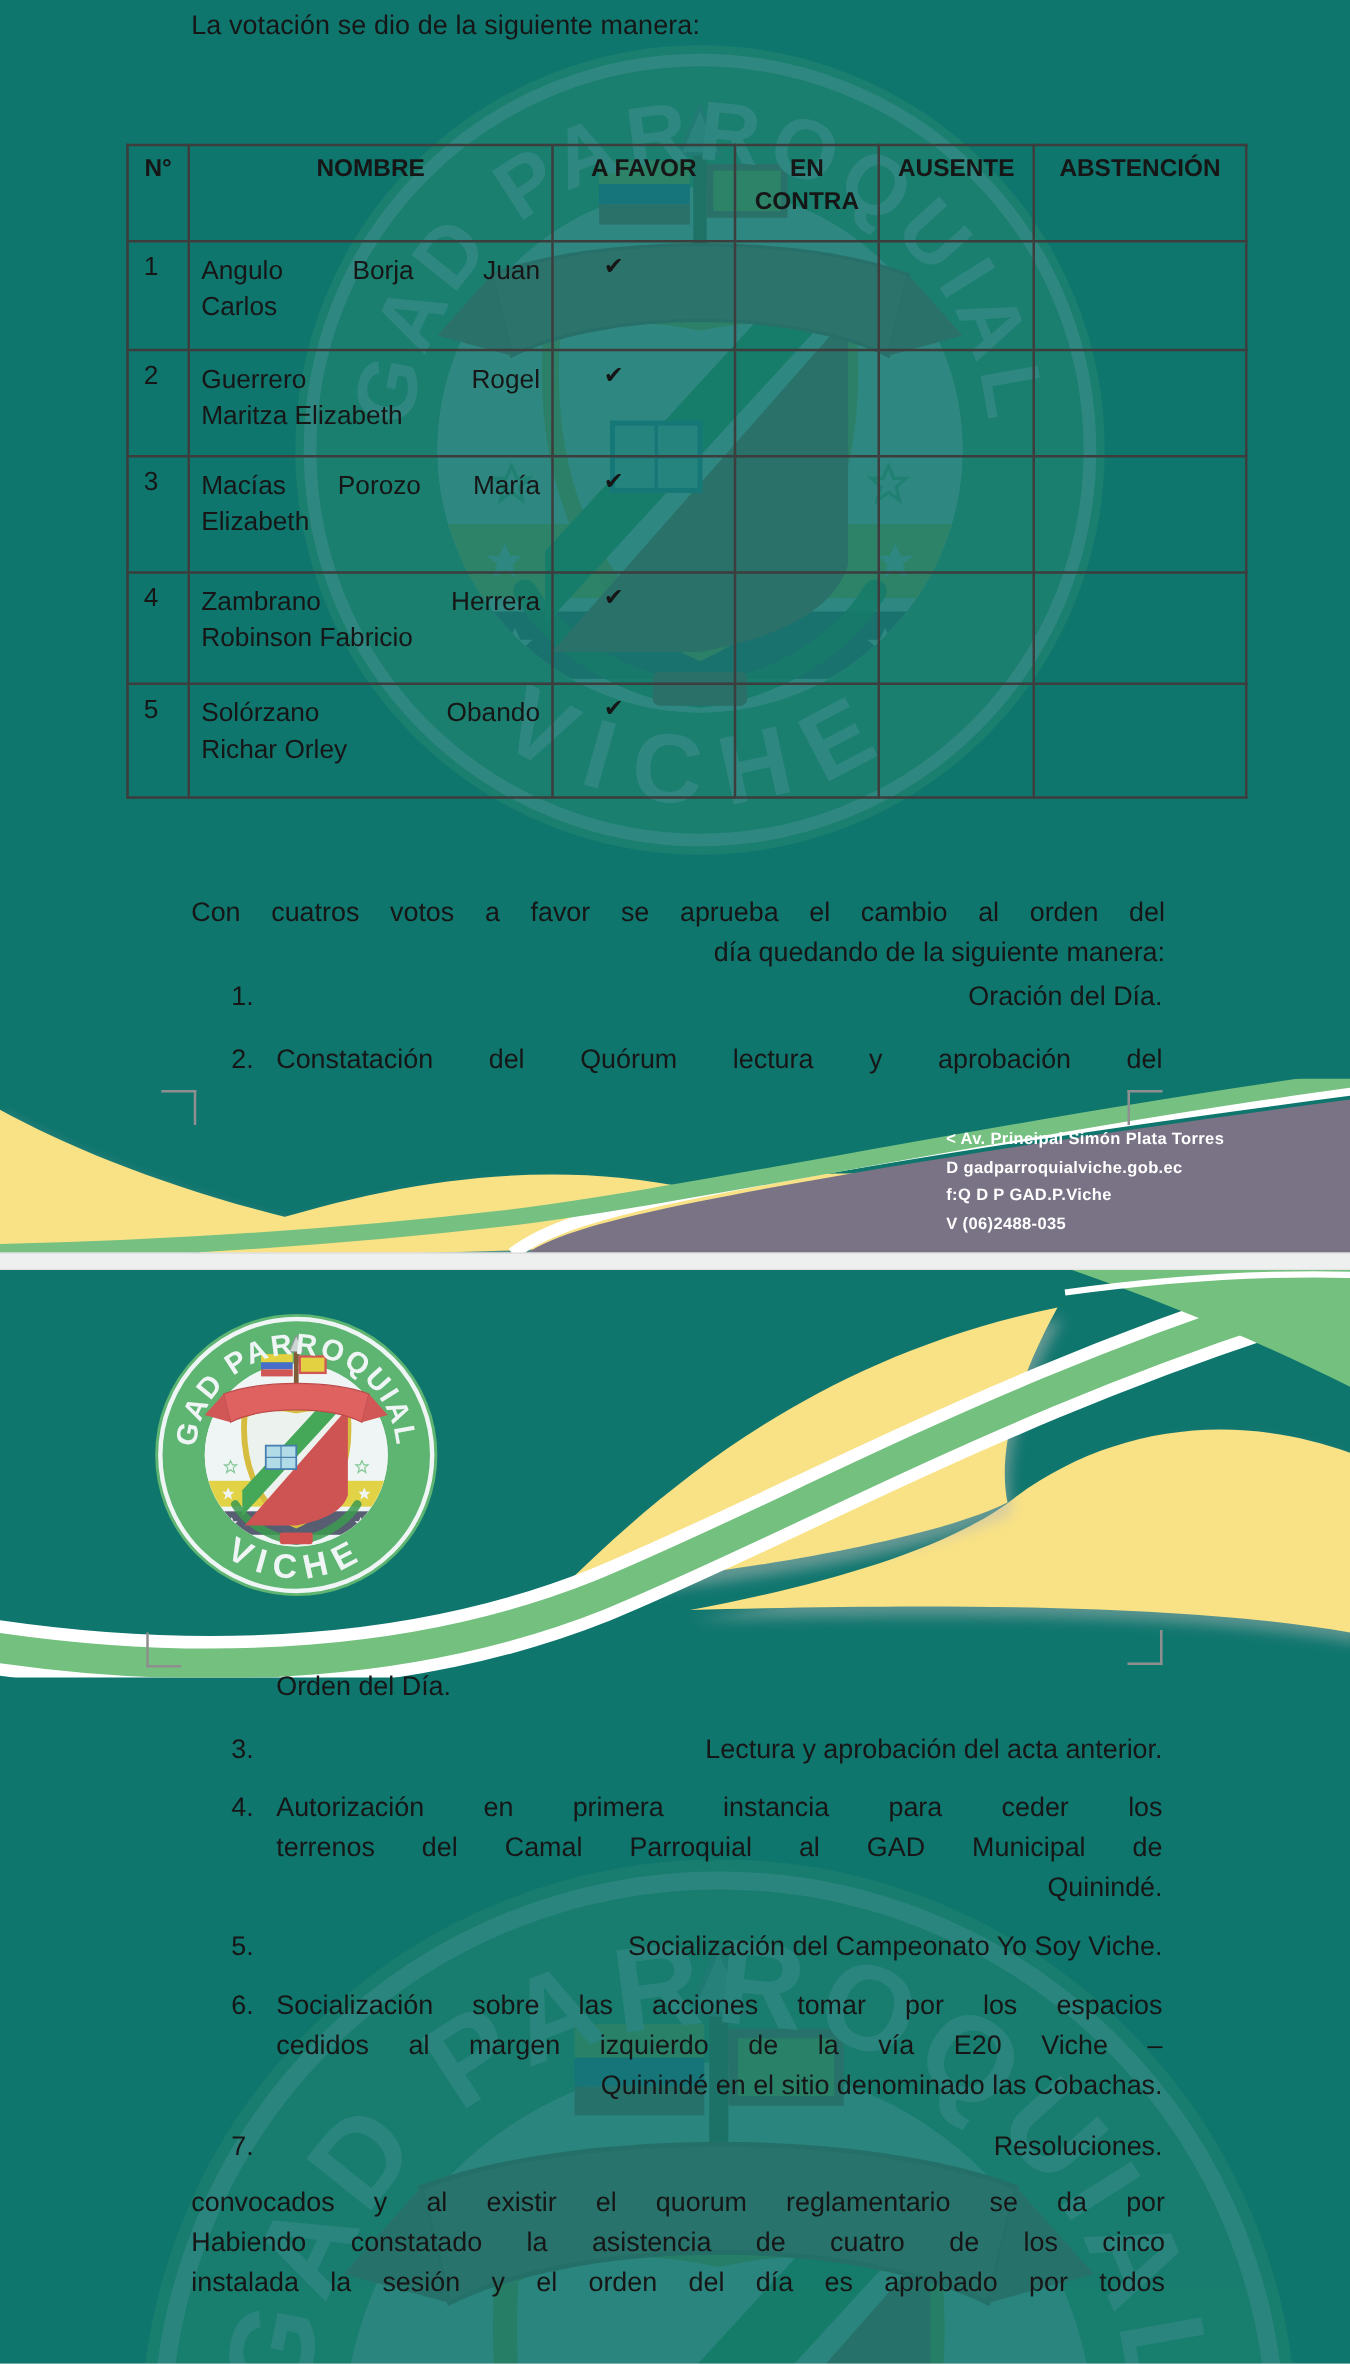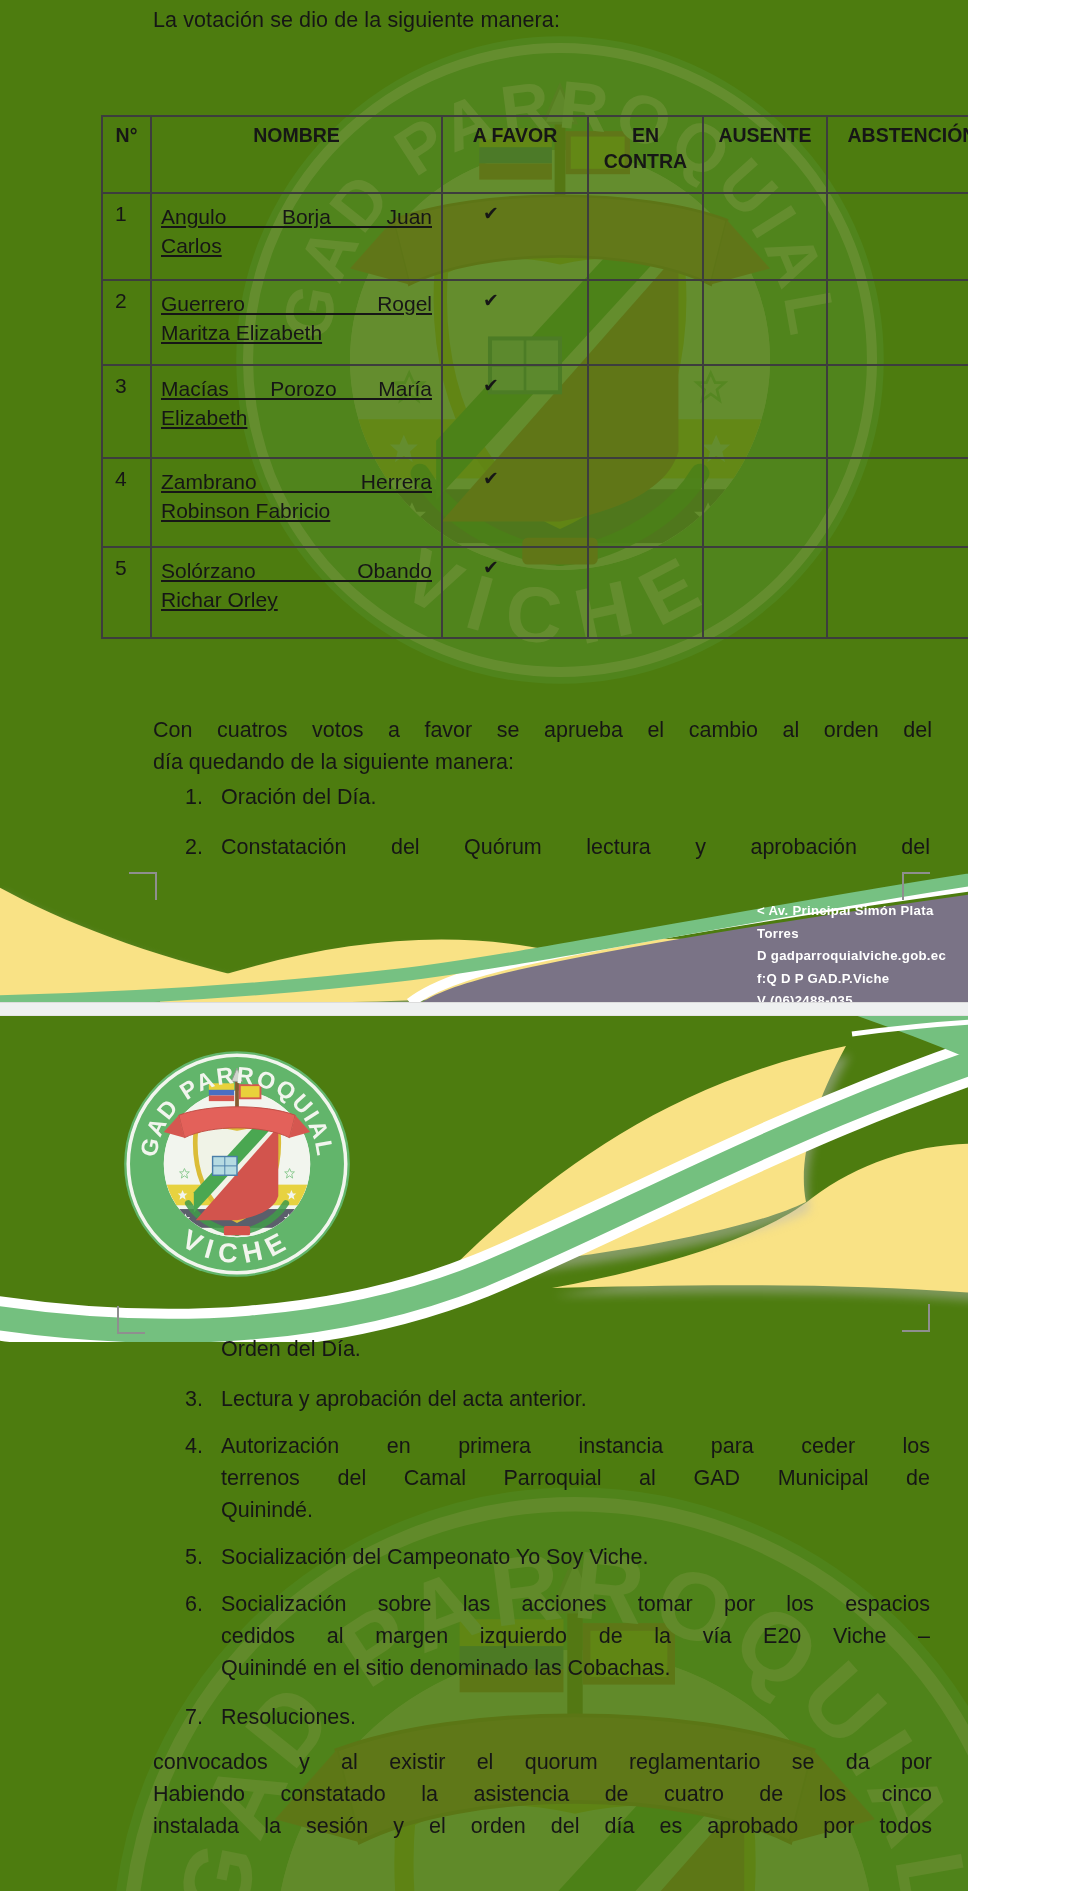--- a/index.html
+++ b/index.html
@@ -1,33 +1,33 @@
 <!DOCTYPE html>
 <html><head>
 <meta charset="utf-8">
 <style>
   html,body{margin:0;padding:0;background:#ffffff;}
-  #page{position:relative;width:968px;height:1891px;overflow:hidden;
-        font-family:"Liberation Sans","DejaVu Sans",sans-serif;color:#161616;background:#4d7c0f;}
+  #page{position:relative;width:1080px;height:1891px;overflow:hidden;
+        font-family:"Liberation Sans","DejaVu Sans",sans-serif;color:#161616;background:#0f766e;}
   .abs{position:absolute;}
   
   .doc-title{left:153px;top:8px;font-size:21.5px;letter-spacing:.1px;}
   .par{width:779px;font-size:21.5px;line-height:32px;}
   .jline{text-align:justify;text-align-last:justify;}
-  .lline{text-align:left;}
+  .lline{text-align:right;}
   .list-item{left:153px;width:779px;font-size:21.5px;line-height:32px;}
   .list-item .num{position:absolute;left:32px;top:0;}
   .list-item .li-lines{margin-left:68px;width:709px;}
   .continuation{left:221px;top:1337px;font-size:21.5px;text-align:right;}
   
   table.vote{position:absolute;left:101px;top:115px;border-collapse:collapse;table-layout:fixed;width:895px;}
   table.vote td,table.vote th{border:2px solid #3d3d3d;vertical-align:top;overflow:hidden;}
   table.vote th{font-size:19.5px;font-weight:bold;text-align:center;padding-top:5px;white-space:pre-line;line-height:26px;}
   td.c-num{padding:8px 0 0 12px;font-size:21px;}
-  td.c-name{padding:8px 9px 0 9px;font-size:21px;line-height:29px;text-decoration:underline;}
+  td.c-name{padding:8px 9px 0 9px;font-size:21px;line-height:29px;}
   td.c-name .n1{text-align:justify;text-align-last:justify;}
   td.c-check{padding:8px 0 0 40px;font-size:19px;font-weight:bold;}
   
   .crop-mark{width:26px;height:26px;}
   .cm-tl{border-top:2px solid #8f8f8f;border-right:2px solid #8f8f8f;}
   .cm-tr{border-top:2px solid #8f8f8f;border-left:2px solid #8f8f8f;}
   .cm-bl{border-bottom:2px solid #8f8f8f;border-left:2px solid #8f8f8f;}
   .cm-br{border-bottom:2px solid #8f8f8f;border-right:2px solid #8f8f8f;}
   .contact{left:757px;top:900px;color:#ffffff;font-size:13.2px;font-weight:600;line-height:22.6px;letter-spacing:.3px;}
   .page-gap{left:0;top:1002px;width:1080px;height:12px;background:#eef0f0;border-top:1px solid #dcdcdc;border-bottom:1px solid #e4e4e4;}

